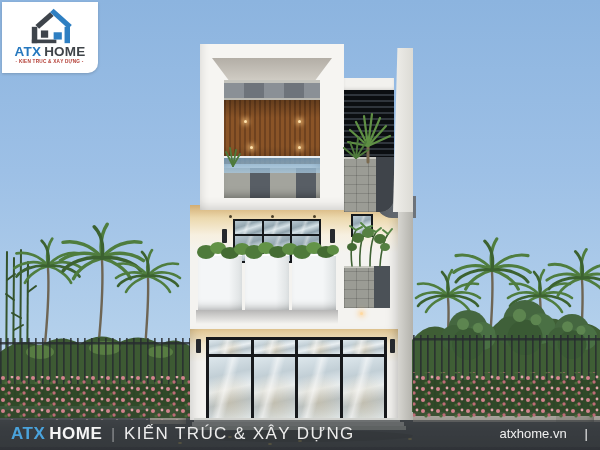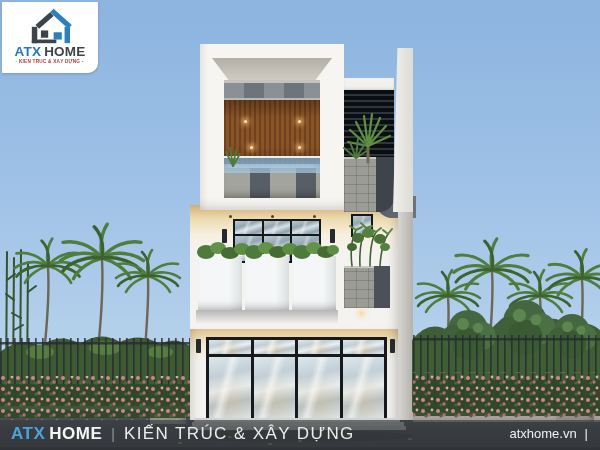--- a/index.html
+++ b/index.html
@@ -103,21 +103,21 @@
   .veg{left:0;top:0;width:600px;height:450px;pointer-events:none;}
   
   .bar{left:0;top:420px;width:600px;height:27px;background:rgba(56,60,64,.66);
     display:flex;align-items:center;color:#f2f2f2;}
   .bar .brand{margin-left:11px;font-size:17px;font-weight:bold;letter-spacing:.5px;}
   .bar .brand .b1{color:#4aa3dc;}
   .bar .brand .b2{color:#f5f5f5;margin-left:4px;}
   .bar .vdiv{margin:0 9px;color:rgba(255,255,255,.45);font-size:14px;}
   .bar .tag{font-size:17px;letter-spacing:1.4px;color:#ececec;}
   .bar .right{margin-left:auto;margin-right:12px;font-size:13px;color:#f0f0f0;
-    display:flex;align-items:center;gap:8px;}
+    display:flex;align-items:center;gap:18px;}
   
   .logo-card{left:2px;top:2px;width:96px;height:71px;background:#fff;
     border-radius:0 0 10px 0;box-shadow:0 1px 3px rgba(0,0,0,.18);
     display:flex;flex-direction:column;align-items:center;}
   .logo-card svg{margin-top:3px;}
   .logo-line{font-size:13.5px;font-weight:bold;line-height:13px;letter-spacing:.2px;white-space:nowrap;}
   .logo-line .l1{color:#2678be;}
   .logo-line .l2{color:#3f4449;margin-left:3px;}
   .logo-tag{font-size:6px;font-weight:bold;color:#b23a31;white-space:nowrap;
     transform:scale(.78);transform-origin:center top;margin-top:1px;letter-spacing:.3px;}

